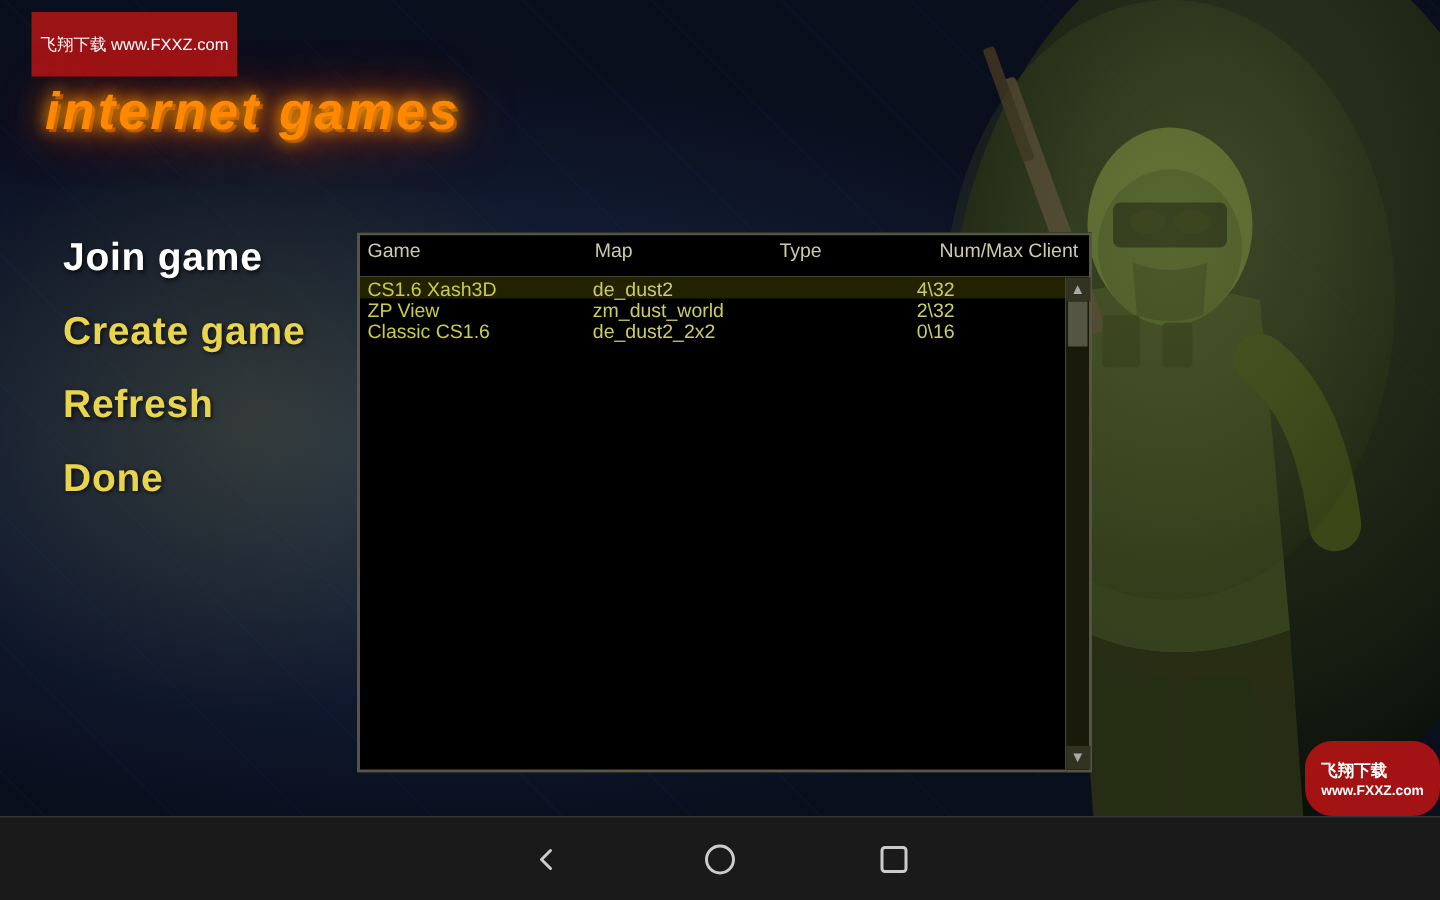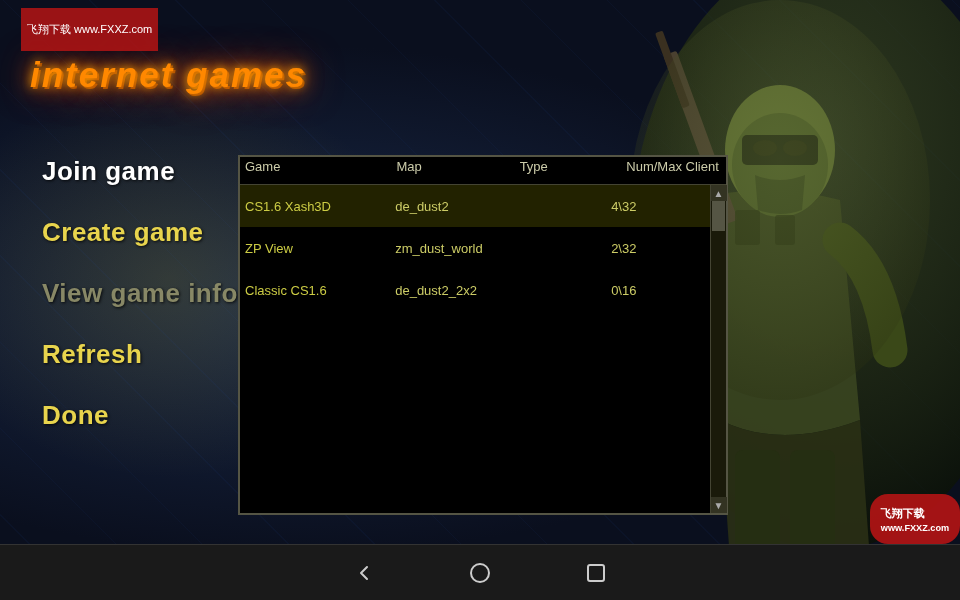--- a/index.html
+++ b/index.html
@@ -91,21 +91,21 @@
     }
 
     
     .menu {
       position: absolute;
       left: 32px;
       top: 150px;
       z-index: 10;
       display: flex;
       flex-direction: column;
-      gap: 18px;
+      gap: 6px;
     }
 
     .menu-item {
       font-size: 26px;
       font-weight: bold;
       color: #e8d44d;
       cursor: pointer;
       padding: 6px 10px;
       font-family: Arial, sans-serif;
       text-shadow: 1px 1px 3px rgba(0,0,0,0.8);
@@ -202,21 +202,21 @@
       height: 30px;
       background: #555544;
     }
 
     
     .game-row {
       display: flex;
       align-items: center;
       padding: 3px 5px;
       cursor: pointer;
-      height: 42px;
+      height: 14px;
     }
 
     .game-row.selected {
       background: #222200;
     }
 
     .cell {
       font-size: 13px;
       color: #cccc66;
       font-family: Arial, sans-serif;
@@ -348,21 +348,20 @@
   </svg>
 </div>
 
 <div class="title-area">
   <div class="title-text">internet games</div>
 </div>
 
 <div class="menu">
   <div class="menu-item active">Join game</div>
   <div class="menu-item">Create game</div>
-  <div class="menu-item disabled">View game info</div>
   <div class="menu-item">Refresh</div>
   <div class="menu-item">Done</div>
 </div>
 
 <div class="game-list-panel">
 
   <div class="list-headers">
     <span class="col-header col-game">Game</span>
     <span class="col-header col-map">Map</span>
     <span class="col-header col-type">Type</span>

